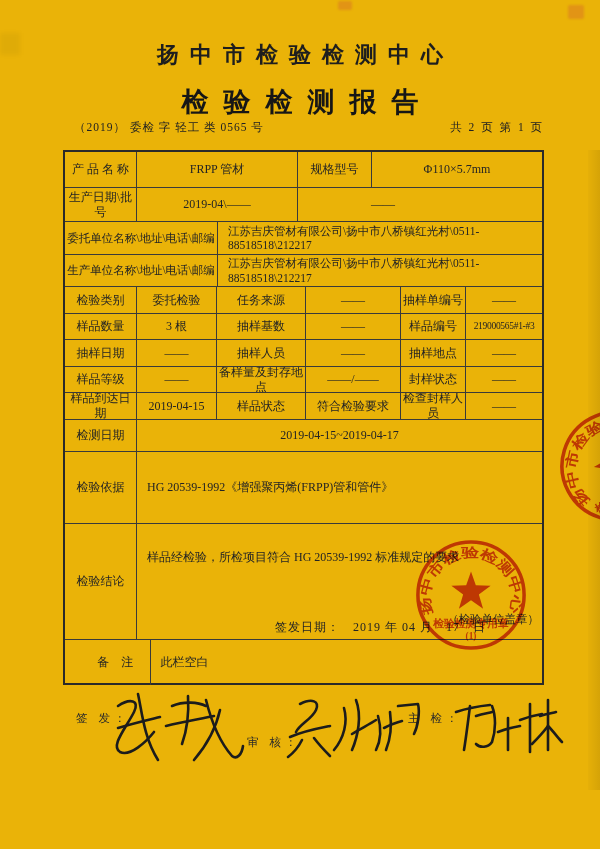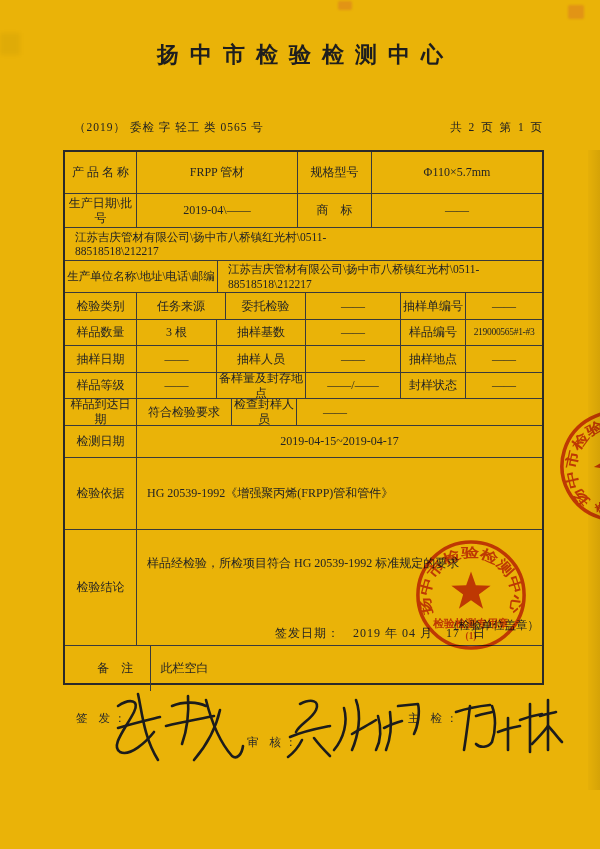--- a/index.html
+++ b/index.html
@@ -32,21 +32,21 @@
     display:flex;align-items:center;justify-content:center;
     text-align:center;font-size:12px;line-height:1.25;color:#242424;
     overflow:hidden;
   }
   .cell:last-child{border-right:none;}
   .left{justify-content:flex-start;text-align:left;padding-left:10px;}
   .sm{font-size:12px;}
   .xs{font-size:9.5px;letter-spacing:-0.3px;}
   .md{font-size:11.5px;}
   
-  .h1{height:42px}.h2{height:34px}.h3{height:33px}.h4{height:32px}
+  .h1{height:36px}.h2{height:34px}.h3{height:33px}.h4{height:32px}
   .h5{height:27px}.h6{height:26px}.h7{height:27px}.h8{height:26px}.h9{height:27px}
   .h10{height:32px}.h11{height:72px}.h12{height:116px}.h13{height:45px}
   
   .wa1{width:72px}.wa2{width:161px}.wa3{width:74px}.wa4{width:170px}
   .wf1{width:153px}.wf2{width:324px}
   .wb1{width:72px}.wb2{width:80px}.wb3{width:89px}.wb4{width:95px}.wb5{width:65px}.wb6{width:76px}
   .wl1{width:72px}.wl2{width:405px}
   
   .concl-cell{position:relative;display:block;}
   .concl-text{position:absolute;left:10px;top:26px;font-size:12px;}
@@ -75,52 +75,53 @@
 <body>
 
 <div class="page">
 
   <div class="abs mark mark1"></div>
   <div class="abs mark mark2"></div>
   <div class="abs smudge"></div>
   <div class="abs edge-strip"></div>
 
   <div class="abs org-title">扬中市检验检测中心</div>
+  <div class="abs report-title">检验检测报告</div>
   <div class="abs doc-no">（2019） 委检 字 轻工 类 0565 号</div>
   <div class="abs page-info">共 2 页 第 1 页</div>
 
   <div class="report-table">
 
     <div class="row h1">
       <div class="cell wa1">产 品 名 称</div>
       <div class="cell wa2">FRPP 管材</div>
       <div class="cell wa3">规格型号</div>
       <div class="cell wa4">Φ110×5.7mm</div>
     </div>
 
     <div class="row h2">
       <div class="cell wa1 sm">生产日期\批号</div>
       <div class="cell wa2">2019-04\——</div>
-      <div class="cell wa3">商　标</div>
       <div class="cell wa4">——</div>
     </div>
 
     <div class="row h3">
+      <div class="cell wf1 md">委托单位名称\地址\电话\邮编</div>
       <div class="cell wf2 md left">江苏吉庆管材有限公司\扬中市八桥镇红光村\0511-88518518\212217</div>
     </div>
 
     <div class="row h4">
       <div class="cell wf1 md">生产单位名称\地址\电话\邮编</div>
       <div class="cell wf2 md left">江苏吉庆管材有限公司\扬中市八桥镇红光村\0511-88518518\212217</div>
     </div>
 
     <div class="row h5">
       <div class="cell wb1">检验类别</div>
+      <div class="cell wb2">委托检验</div>
       <div class="cell wb3">任务来源</div>
-      <div class="cell wb2">委托检验</div>
       <div class="cell wb4">——</div>
       <div class="cell wb5 sm">抽样单编号</div>
       <div class="cell wb6">——</div>
     </div>
 
     <div class="row h6">
       <div class="cell wb1">样品数量</div>
       <div class="cell wb2">3 根</div>
       <div class="cell wb3">抽样基数</div>
       <div class="cell wb4">——</div>
@@ -141,20 +142,22 @@
       <div class="cell wb1">样品等级</div>
       <div class="cell wb2">——</div>
       <div class="cell wb3 sm">备样量及封存地点</div>
       <div class="cell wb4">——/——</div>
       <div class="cell wb5">封样状态</div>
       <div class="cell wb6">——</div>
     </div>
 
     <div class="row h9">
       <div class="cell wb1 sm">样品到达日期</div>
+      <div class="cell wb2">2019-04-15</div>
+      <div class="cell wb3">样品状态</div>
       <div class="cell wb4">符合检验要求</div>
       <div class="cell wb5 sm">检查封样人员</div>
       <div class="cell wb6">——</div>
     </div>
 
     <div class="row h10">
       <div class="cell wl1">检测日期</div>
       <div class="cell wl2">2019-04-15~2019-04-17</div>
     </div>
 

